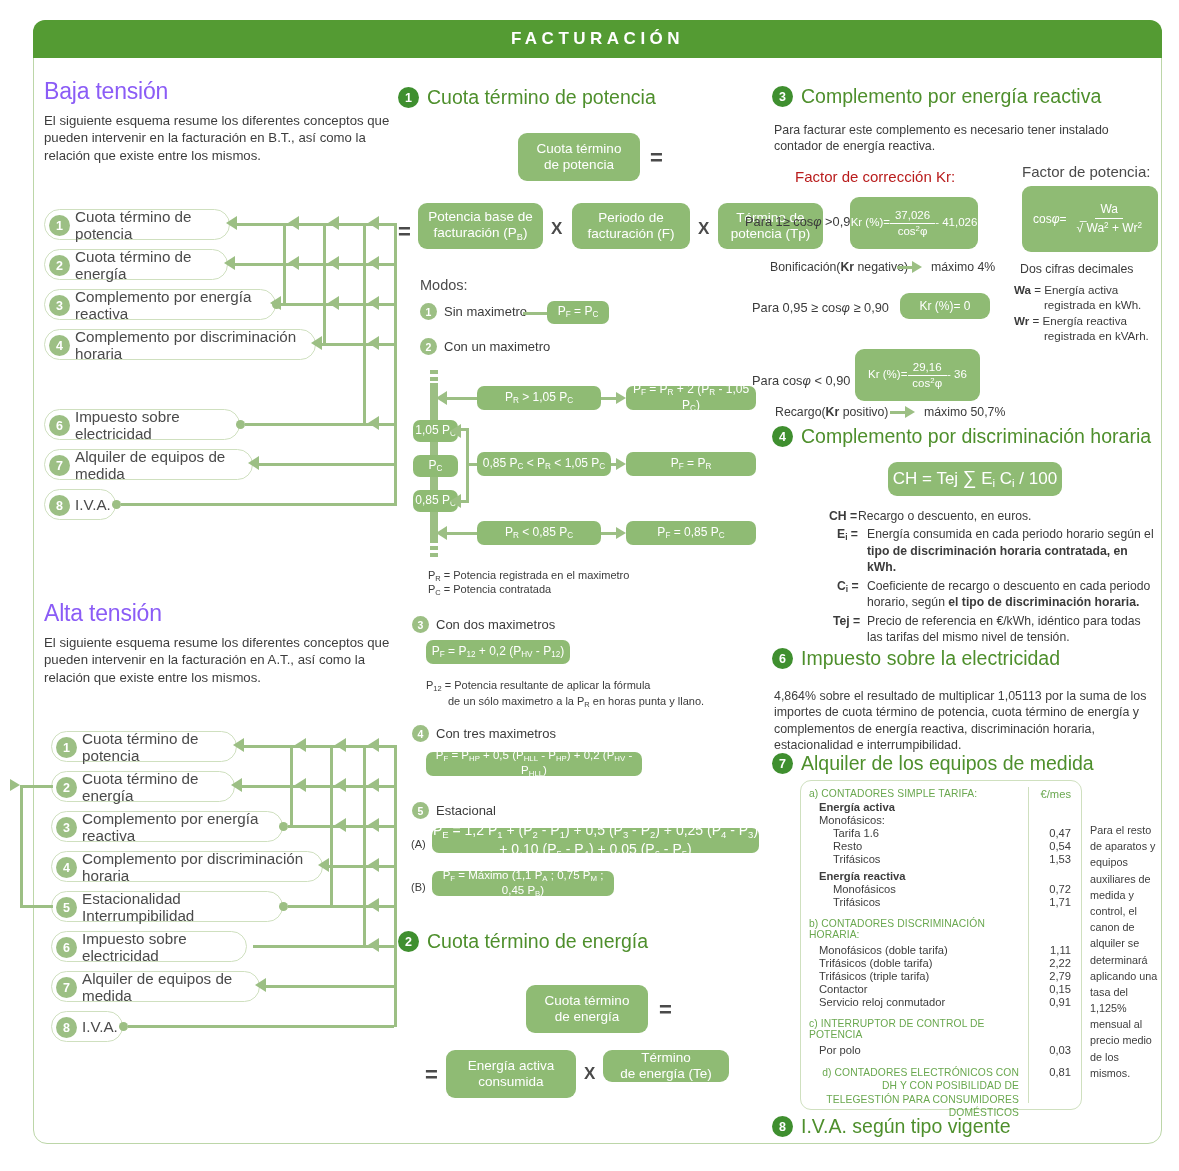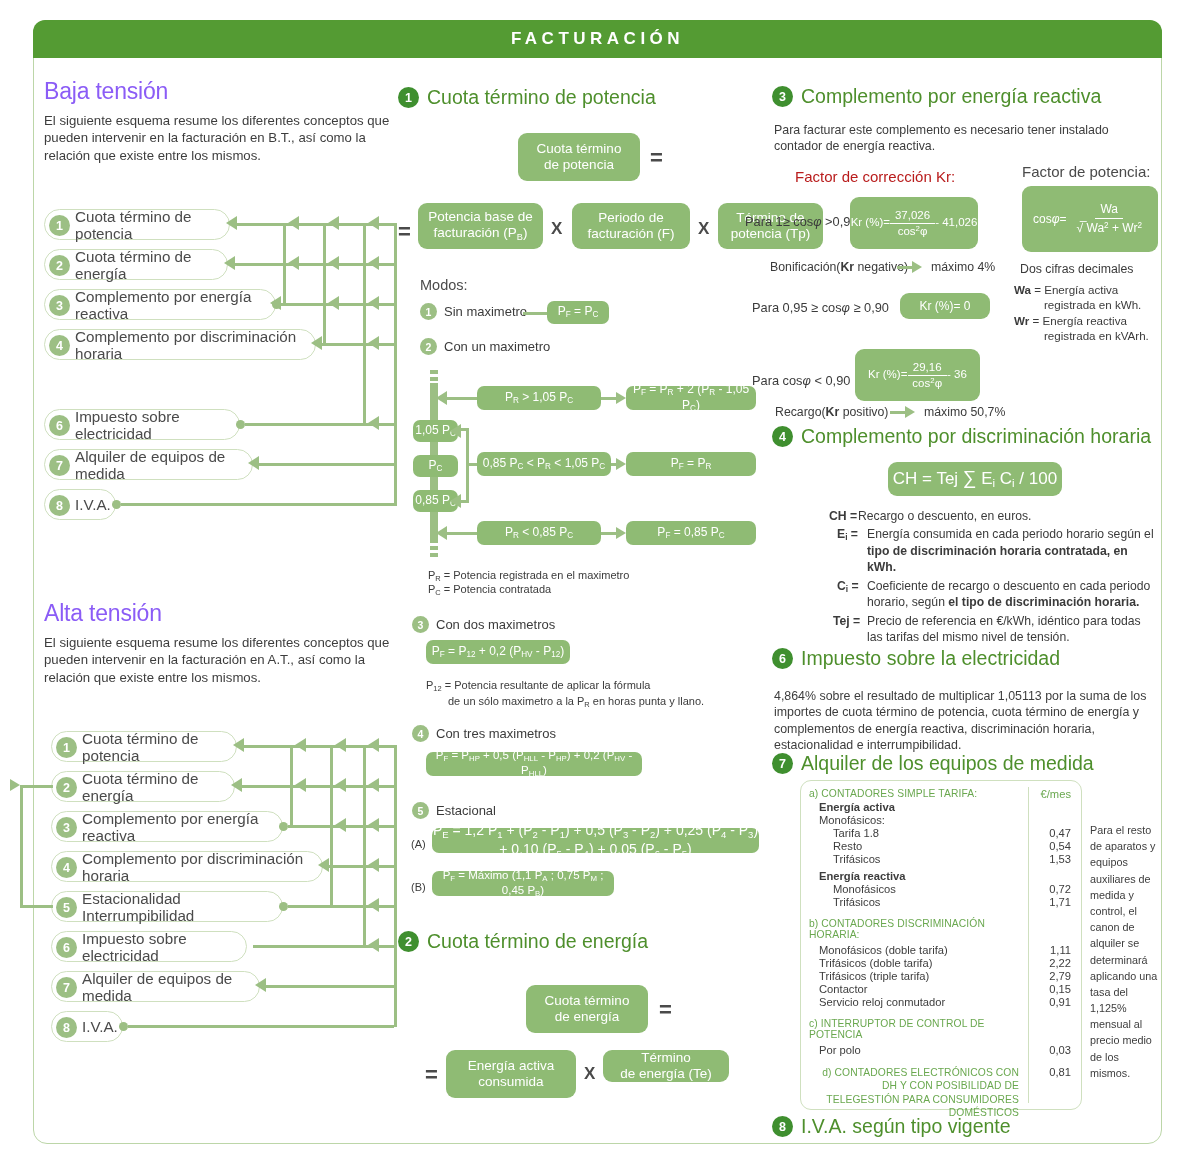--- a/index.html
+++ b/index.html
@@ -483,21 +483,21 @@
       </tr>
       <tr>
             <td style="padding-left:10px;" class="bld">Energía activa</td>
             <td class="val"></td>
           </tr>
       <tr>
             <td style="padding-left:10px;">Monofásicos:</td>
             <td class="val"></td>
           </tr>
       <tr>
-            <td style="padding-left:24px;">Tarifa 1.8</td>
+            <td style="padding-left:24px;">Tarifa 1.6</td>
             <td class="val">0,47</td>
           </tr>
       <tr>
             <td style="padding-left:24px;">Resto</td>
             <td class="val">0,54</td>
           </tr>
       <tr>
             <td style="padding-left:24px;">Trifásicos</td>
             <td class="val">1,53</td>
           </tr>

